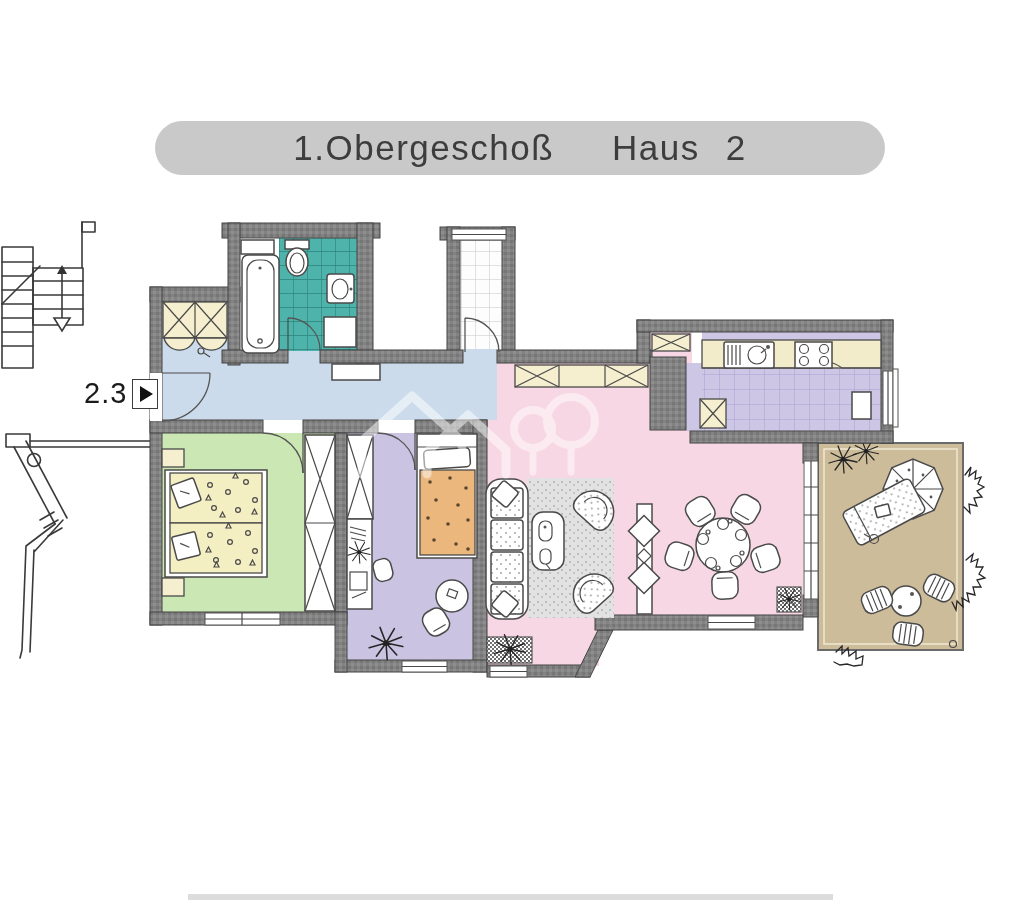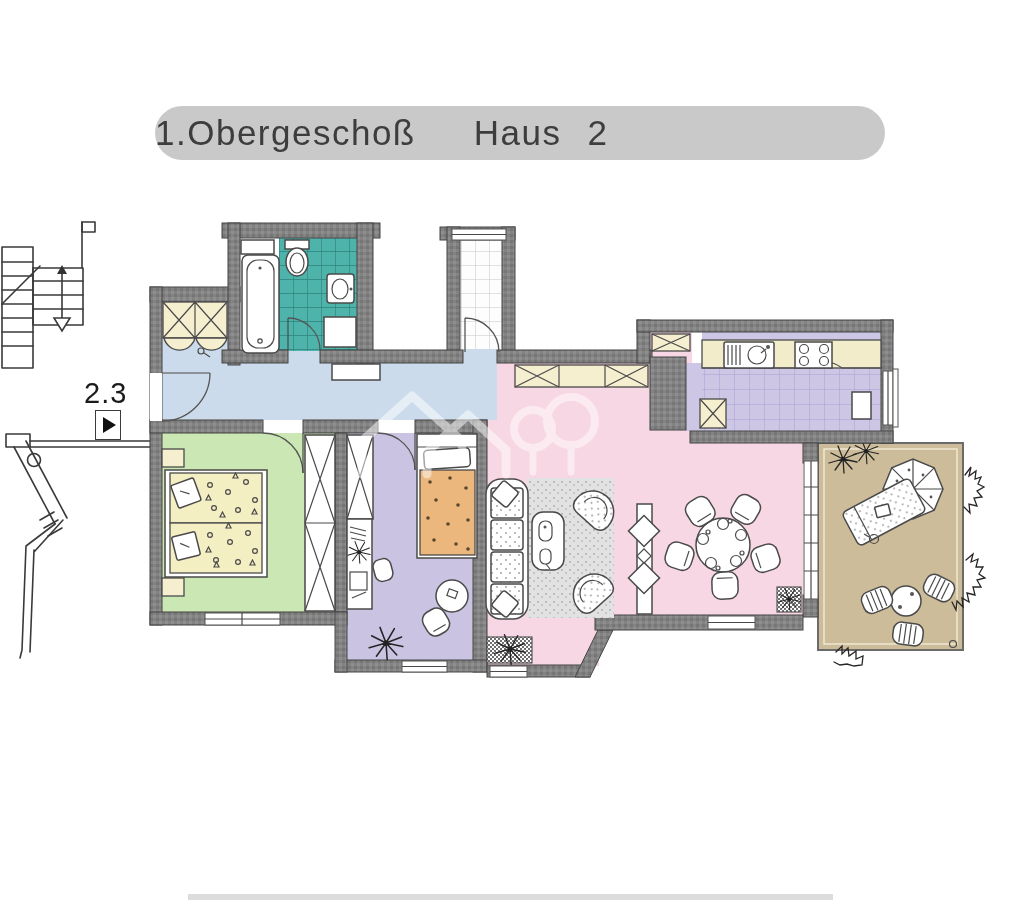--- a/index.html
+++ b/index.html
@@ -1,27 +1,27 @@
 <!DOCTYPE html>
 <html style="--wall: #828282; --hall: #ccdbeb; --bathtile: #4eb4ab; --bathgrout: #2d837b; --bedroom: #cbe7b3; --linen: #f4eec3; --kids: #cac4e2; --kidcover: #ecb77c; --living: #f7d7e3; --kitchen: #cdc7e5; --counter: #f2ecca; --cabinet: #f5efd0; --balcony: #cdbc9a; --titlebg: #c9c9c9; --titletext: #3d3d3d;"><head>
 <meta charset="utf-8">
 <style>
   html,body{margin:0;padding:0;background:#ffffff;}
   #stage{position:relative;width:1020px;height:900px;background:#fff;overflow:hidden;
          font-family:"Liberation Sans",sans-serif;}
   #plan{position:absolute;left:0;top:0;}
 
   
-  .banner{position:absolute;left:155px;top:106px;width:730px;height:54px;
+  .banner{position:absolute;left:155px;top:121px;width:730px;height:54px;
           background:var(--titlebg);border-radius:27px;display:flex;align-items:center;
-          justify-content:flex-start;color:var(--titletext);font-size:35px;letter-spacing:1.5px;}
+          justify-content:center;color:var(--titletext);font-size:35px;letter-spacing:1.5px;}
   .banner .gap1{width:58px;} .banner .gap2{width:26px;}
 
   
-  .unit{position:absolute;left:84px;top:377px;display:flex;align-items:center;flex-direction:column;}
+  .unit{position:absolute;left:84px;top:377px;display:flex;align-items:center;}
   .unit .num{font-size:29px;color:#1b1b1b;letter-spacing:1px;}
   .unit .arrowbox{width:24px;height:28px;margin-left:5px;background:#fff;border:1.5px solid #3c3c3c;
                   display:flex;align-items:center;justify-content:center;}
   .unit .tri{width:0;height:0;border-left:13px solid #111;border-top:8px solid transparent;
              border-bottom:8px solid transparent;margin-left:3px;}
 
   
   .wmtext{position:absolute;left:326px;top:445px;font-family:"Liberation Serif",serif;
           font-size:63px;color:rgba(255,255,255,0.72);letter-spacing:3px;white-space:nowrap;}
 

